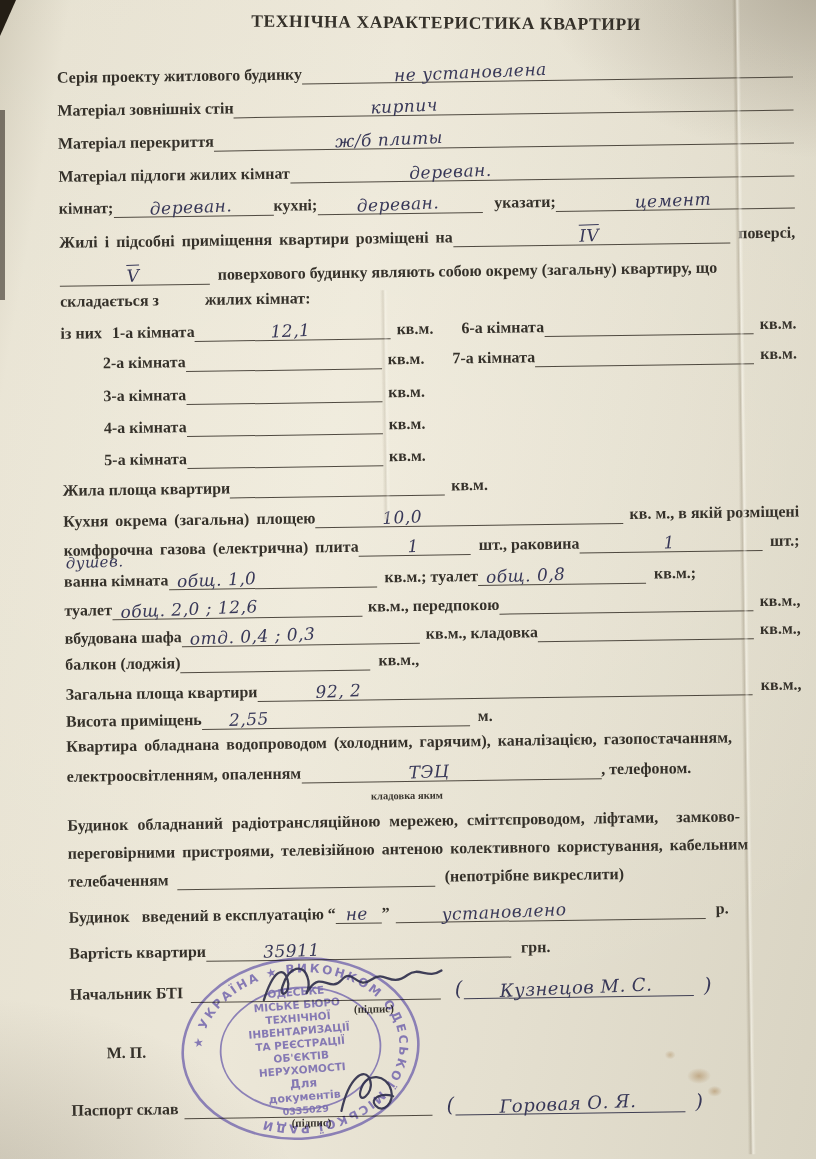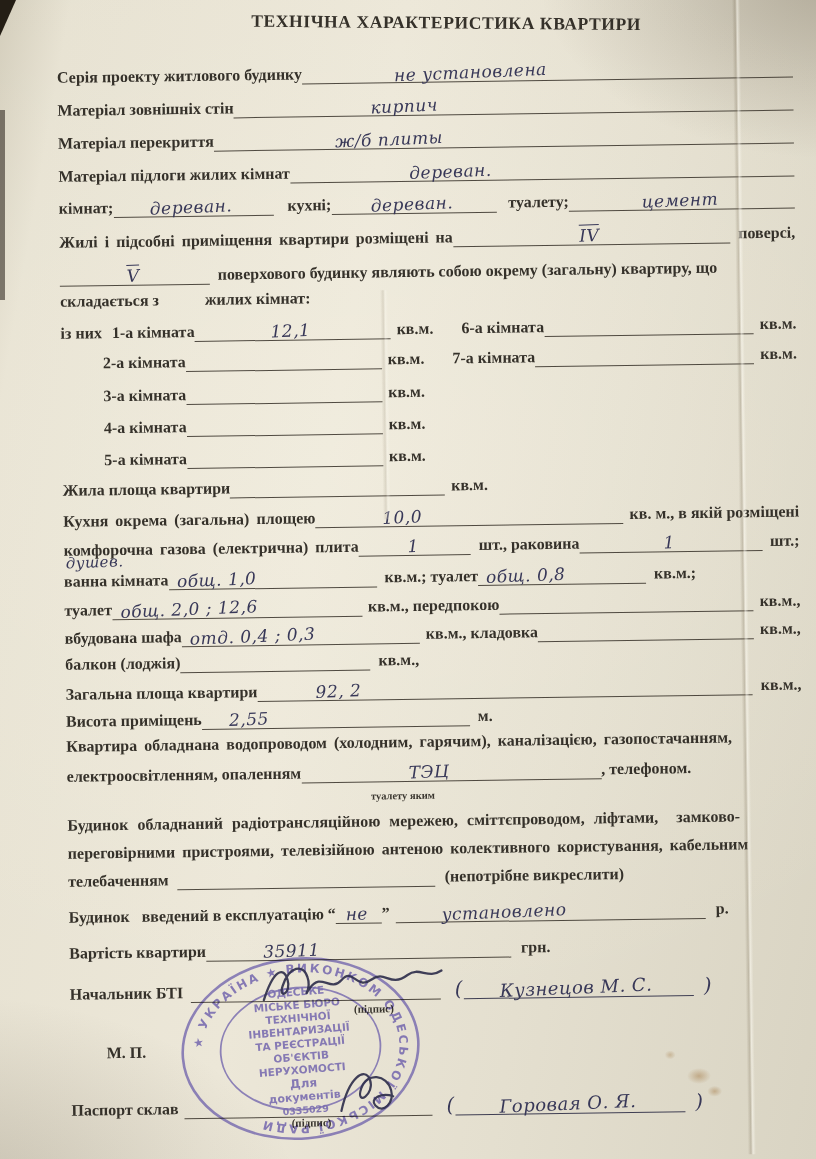--- a/index.html
+++ b/index.html
@@ -62,23 +62,23 @@
     </div>
 
     <div class="row" style="top:161px">
       <span class="lb">Матеріал підлоги жилих кімнат</span>
       <span class="bl grow"><span class="hw" style="margin-right:180px">дереван.</span></span>
     </div>
 
     <div class="row" style="top:193px">
       <span class="lb">кімнат;</span>
       <span class="bl" style="flex:0 0 160px"><span class="hw">дереван.</span></span>
-      <span class="lb" style="margin-left:14px">кухні;</span>
+      <span class="lb" style="">кухні;</span>
       <span class="bl" style="flex:0 0 165px"><span class="hw">дереван.</span></span>
-      <span class="lb" style="margin-left:12px">туалету;</span>
+      <span class="lb" style="margin-left:12px">указати;</span>
       <span class="bl grow"><span class="hw">цемент</span></span>
     </div>
 
     <div class="row" style="top:227px">
       <span class="lb sp2">Жилі і підсобні приміщення квартири розміщені на</span>
       <span class="bl grow"><span class="hw ovl">IV</span></span>
       <span class="lb" style="margin-left:8px">поверсі,</span>
     </div>
 
     <div class="row" style="top:261px">
@@ -196,21 +196,21 @@
     </div>
 
     <div class="row" style="top:733px">
       <span class="lb sp2">Квартира обладнана водопроводом (холодним, гарячим), каналізацією, газопостачанням,</span>
     </div>
     <div class="row" style="top:761px">
       <span class="lb">електроосвітленням, опаленням</span>
       <span class="bl" style="flex:0 0 300px"><span class="hw" style="margin-right:40px">ТЭЦ</span></span>
       <span class="lb">, телефоном.</span>
     </div>
-    <div class="note" style="top:790px;left:368px">туалету яким</div>
+    <div class="note" style="top:790px;left:368px">кладовка яким</div>
 
     <div class="row" style="top:812px">
       <span class="lb sp4">Будинок обладнаний радіотрансляційною мережею, сміттєпроводом, ліфтами,  замково-</span>
     </div>
     <div class="row" style="top:840px">
       <span class="lb sp2">переговірними пристроями, телевізійною антеною колективного користування, кабельним</span>
     </div>
     <div class="row" style="top:868px">
       <span class="lb">телебаченням</span>
       <span class="bl" style="flex:0 0 258px;margin-left:8px"></span>

